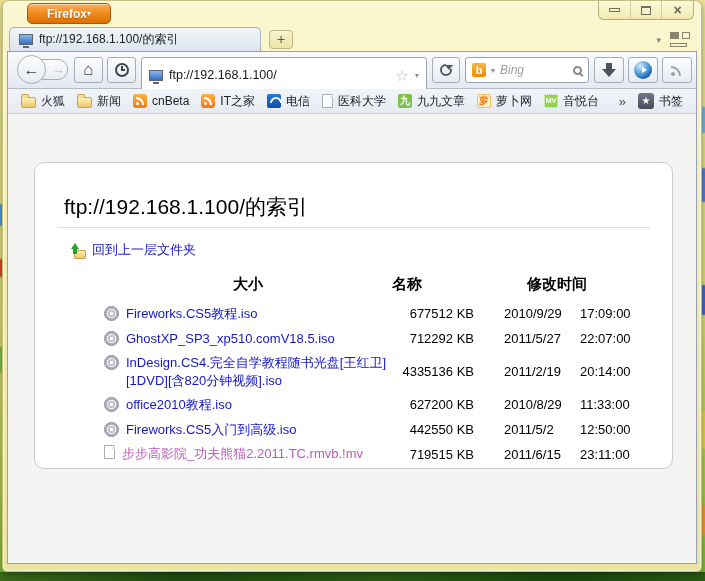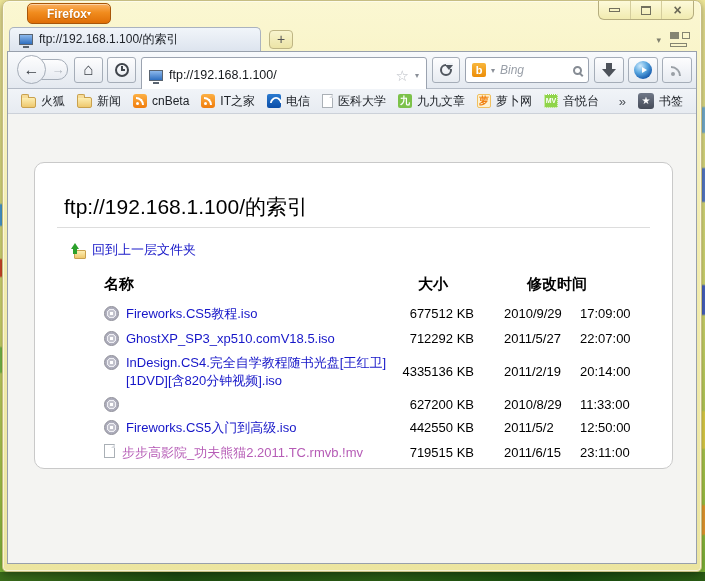--- a/index.html
+++ b/index.html
@@ -317,22 +317,22 @@
         <div class="rule"></div>
 
         <div class="uplink-row">
           <span class="icon-up">
               <span class="fold"></span>
             </span>
           <a class="link" href="#">回到上一层文件夹</a>
         </div>
 
         <div class="listing">
+          <div class="hdr size">大小</div>
           <div class="hdr">名称</div>
-          <div class="hdr size">大小</div>
           <div class="hdr mod">修改时间</div>
 
           <div class="cell-name">
             <span class="icon-disc"></span>
             <a class="link" href="#">Fireworks.CS5教程.iso</a>
           </div>
           <div class="cell-size">677512 KB</div>
           <div class="cell-date">2010/9/29</div>
           <div class="cell-time">17:09:00</div>
 
@@ -347,20 +347,21 @@
           <div class="cell-name">
             <span class="icon-disc"></span>
             <a class="link" href="#">InDesign.CS4.完全自学教程随书光盘[王红卫][1DVD][含820分钟视频].iso</a>
           </div>
           <div class="cell-size">4335136 KB</div>
           <div class="cell-date">2011/2/19</div>
           <div class="cell-time">20:14:00</div>
 
           <div class="cell-name">
             <span class="icon-disc"></span>
+            <a class="link" href="#">office2010教程.iso</a>
           </div>
           <div class="cell-size">627200 KB</div>
           <div class="cell-date">2010/8/29</div>
           <div class="cell-time">11:33:00</div>
 
           <div class="cell-name">
             <span class="icon-disc"></span>
             <a class="link" href="#">Fireworks.CS5入门到高级.iso</a>
           </div>
           <div class="cell-size">442550 KB</div>

